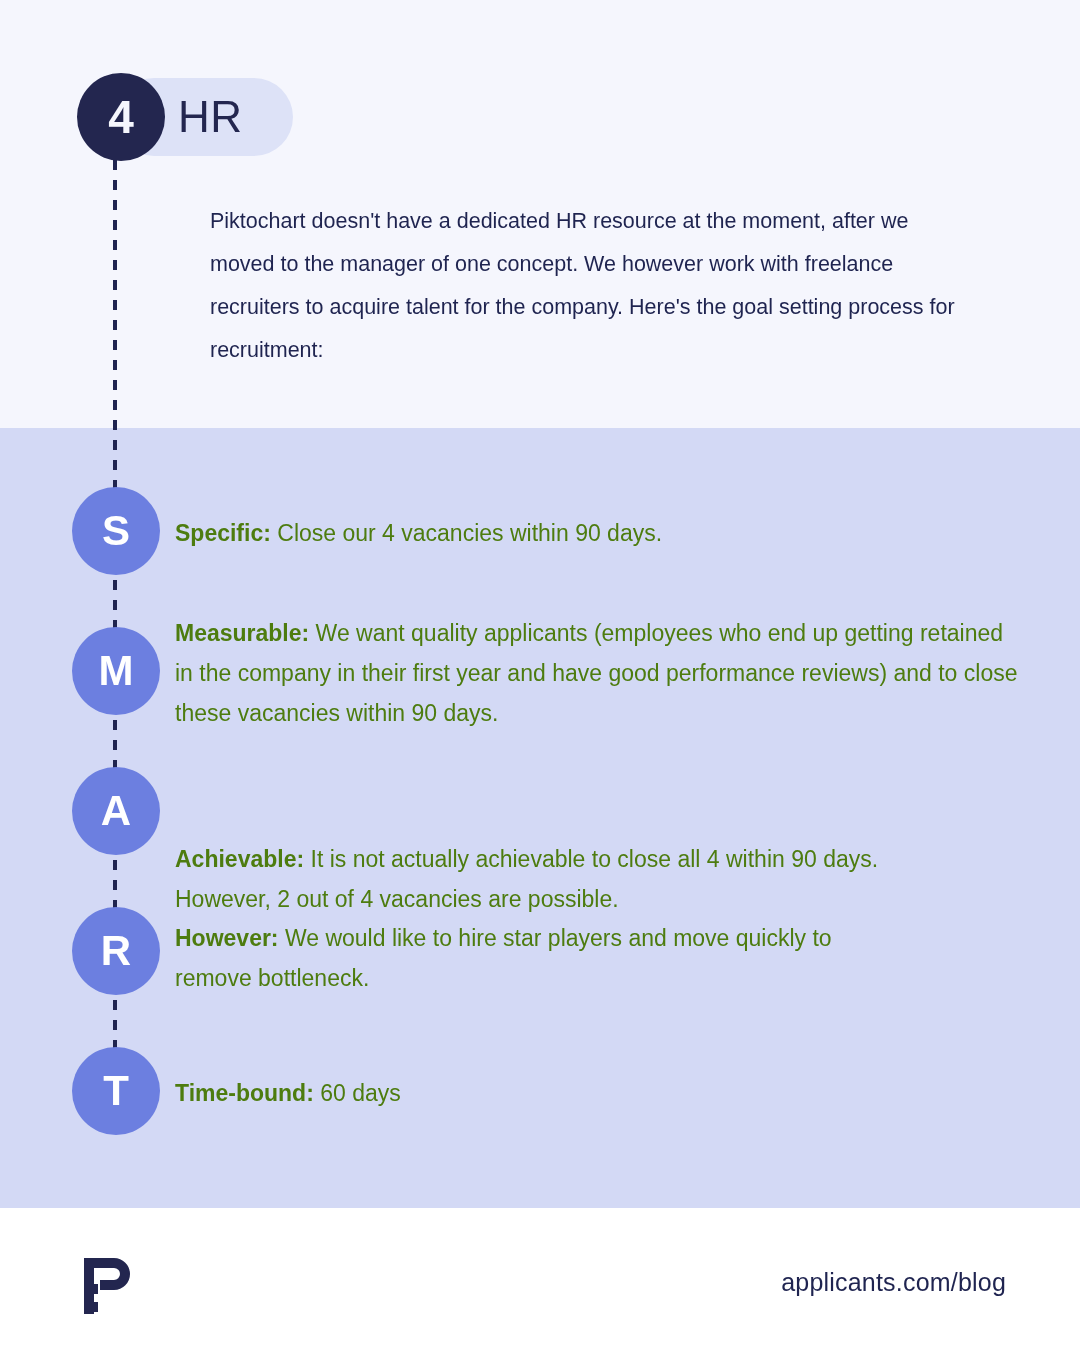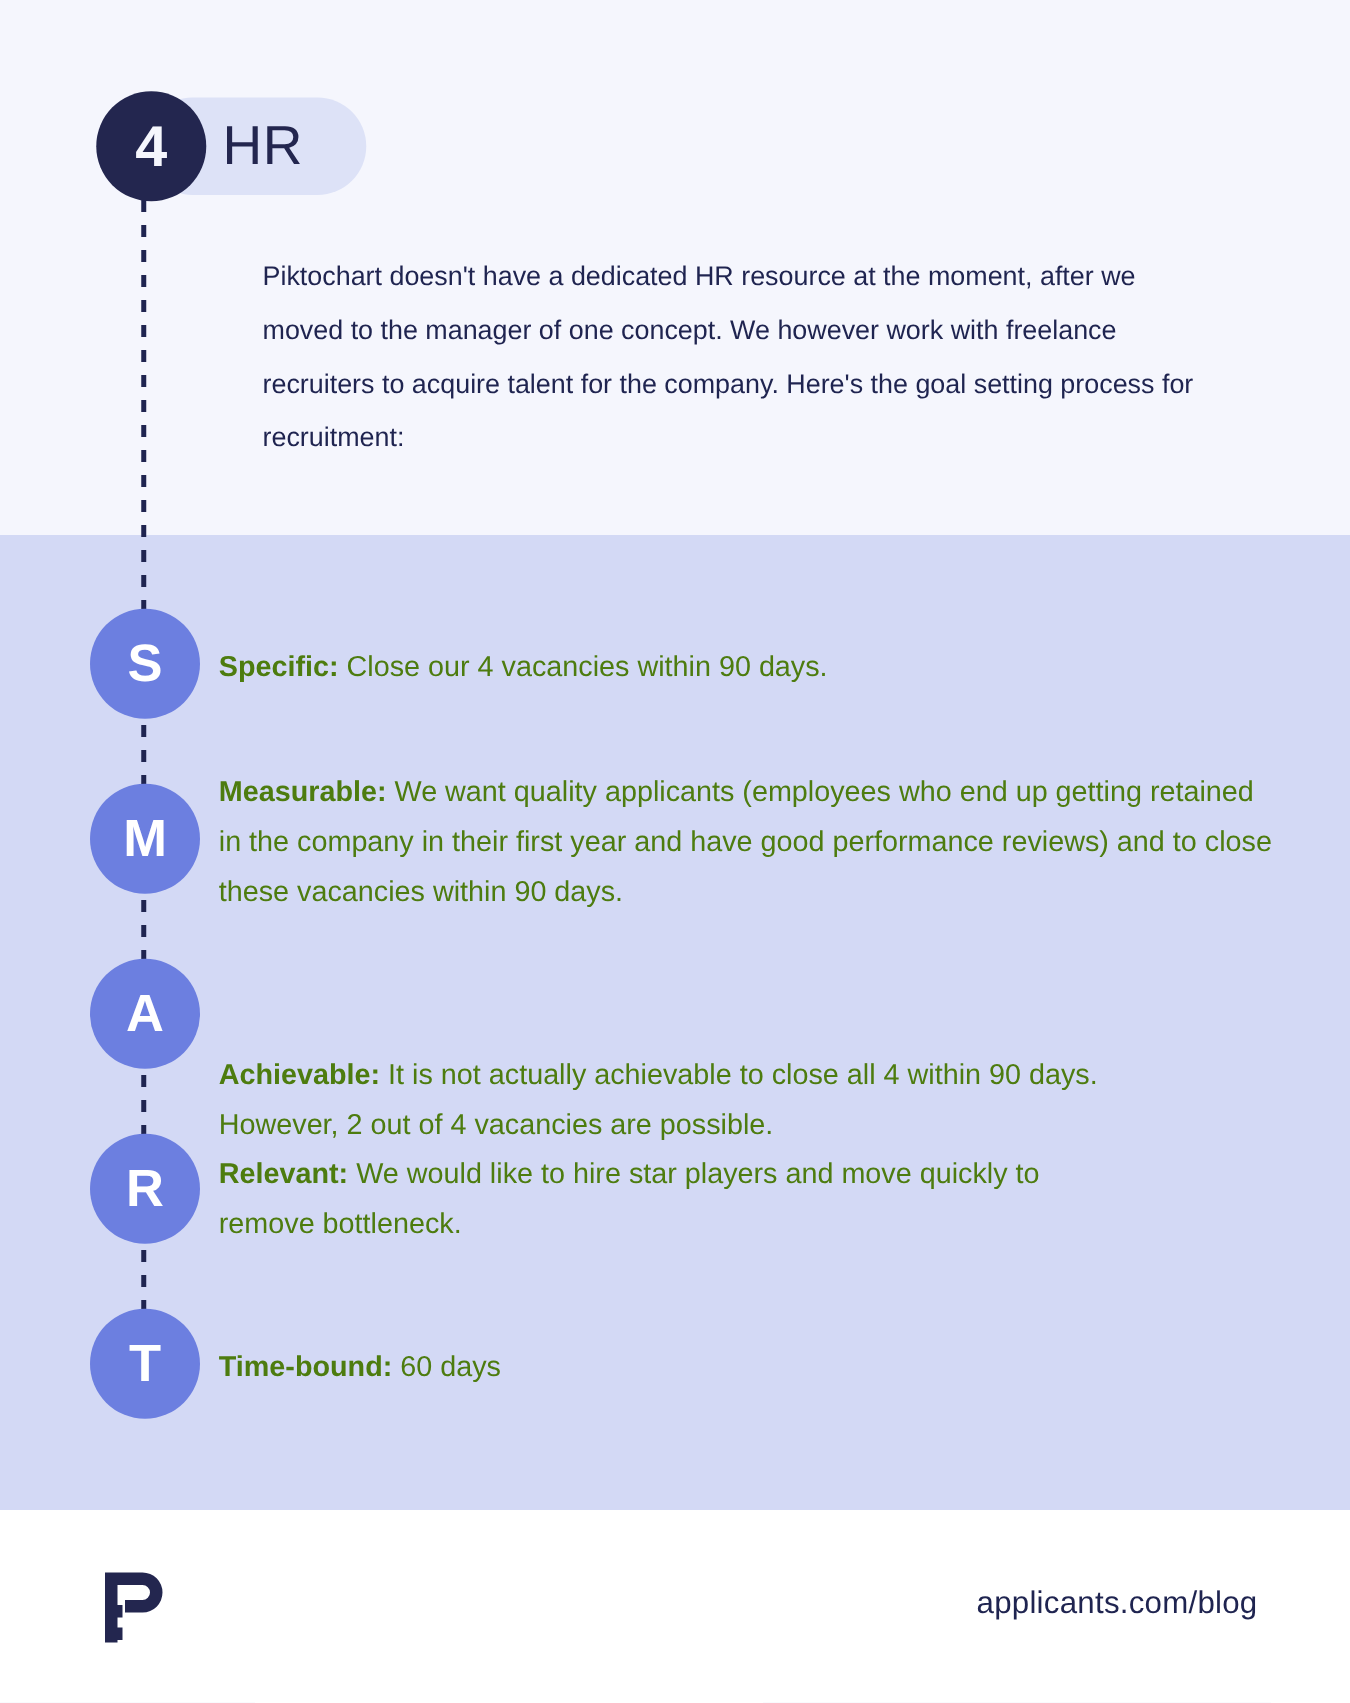--- a/index.html
+++ b/index.html
@@ -156,21 +156,21 @@
     <div class="smart-circle">
       <span class="smart-letter">A</span>
     </div>
     <div class="smart-text"><b>Achievable:</b><span> It is not actually achievable to close all 4 within 90 days. However, 2 out of 4 vacancies are possible.</span></div>
   </div>
 
   <div class="smart-row" id="row-r">
     <div class="smart-circle">
       <span class="smart-letter">R</span>
     </div>
-    <div class="smart-text"><b>Relevant:</b><span> We would like to hire star players and move quickly to remove bottleneck.</span></div>
+    <div class="smart-text"><b>However:</b><span> We would like to hire star players and move quickly to remove bottleneck.</span></div>
   </div>
 
   <div class="smart-row" id="row-t">
     <div class="smart-circle">
       <span class="smart-letter">T</span>
     </div>
     <div class="smart-text"><b>Time-bound:</b><span> 60 days</span></div>
   </div>
 
   <div class="footer-logo">

